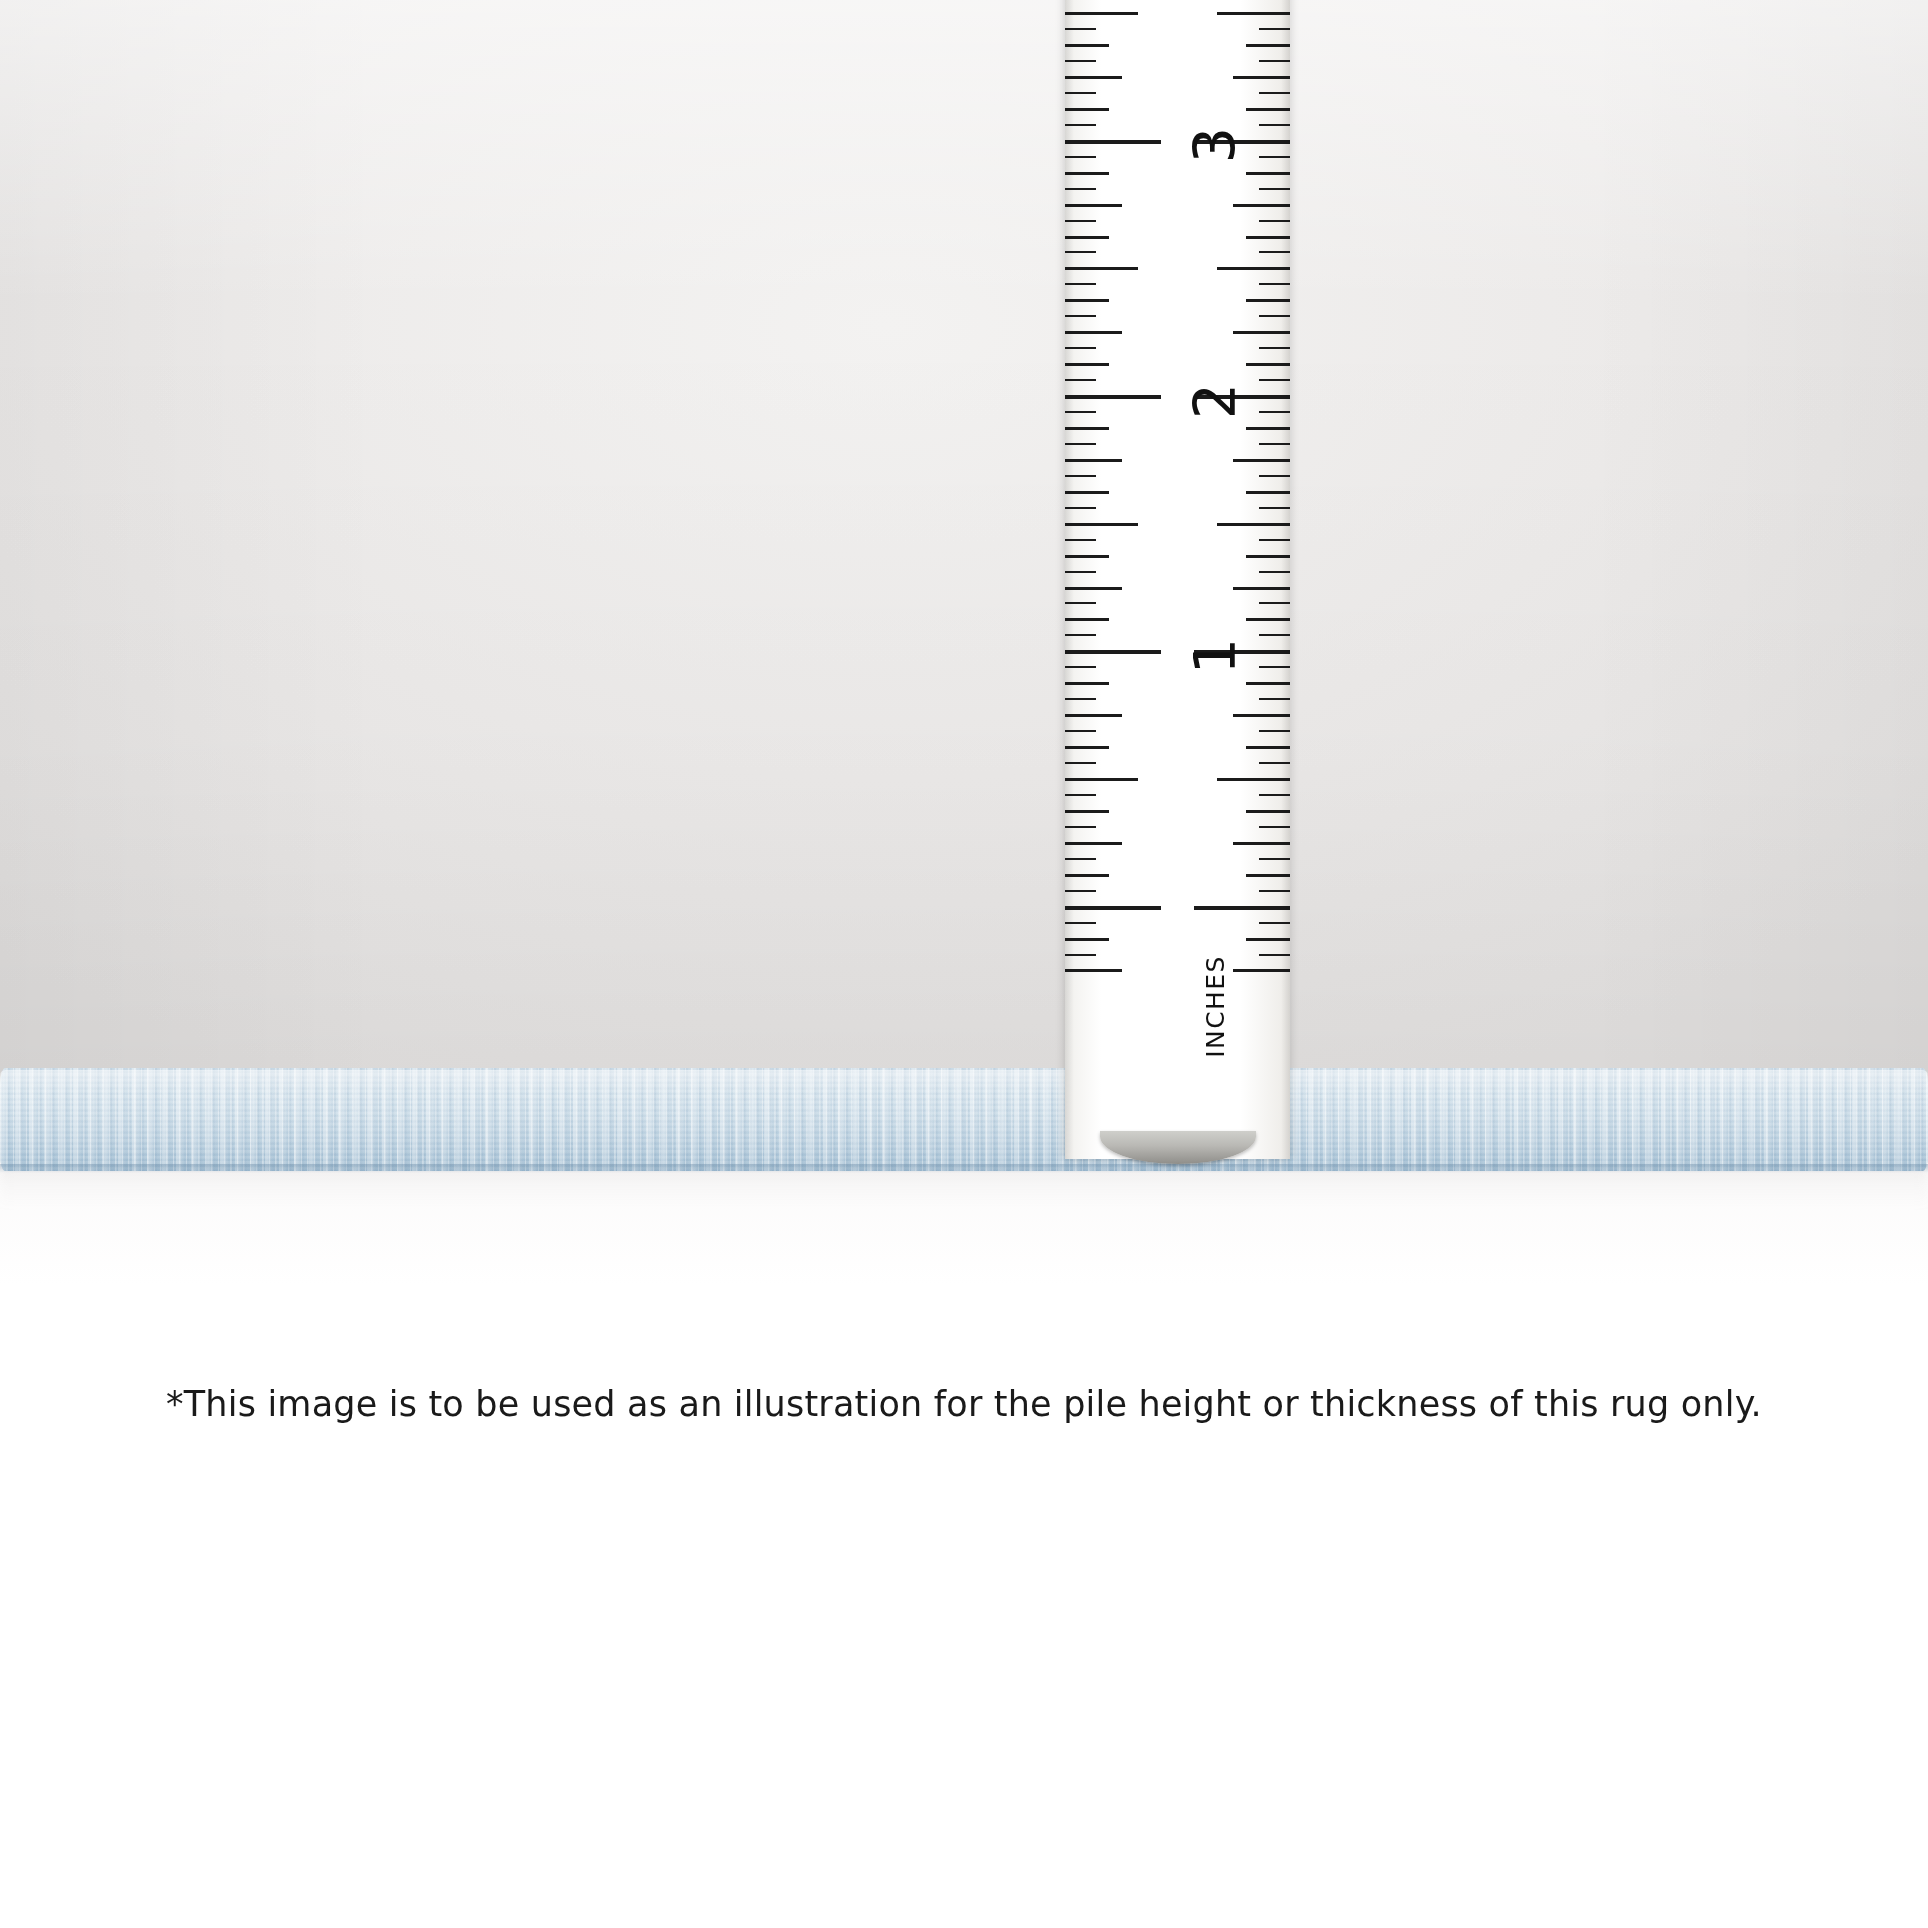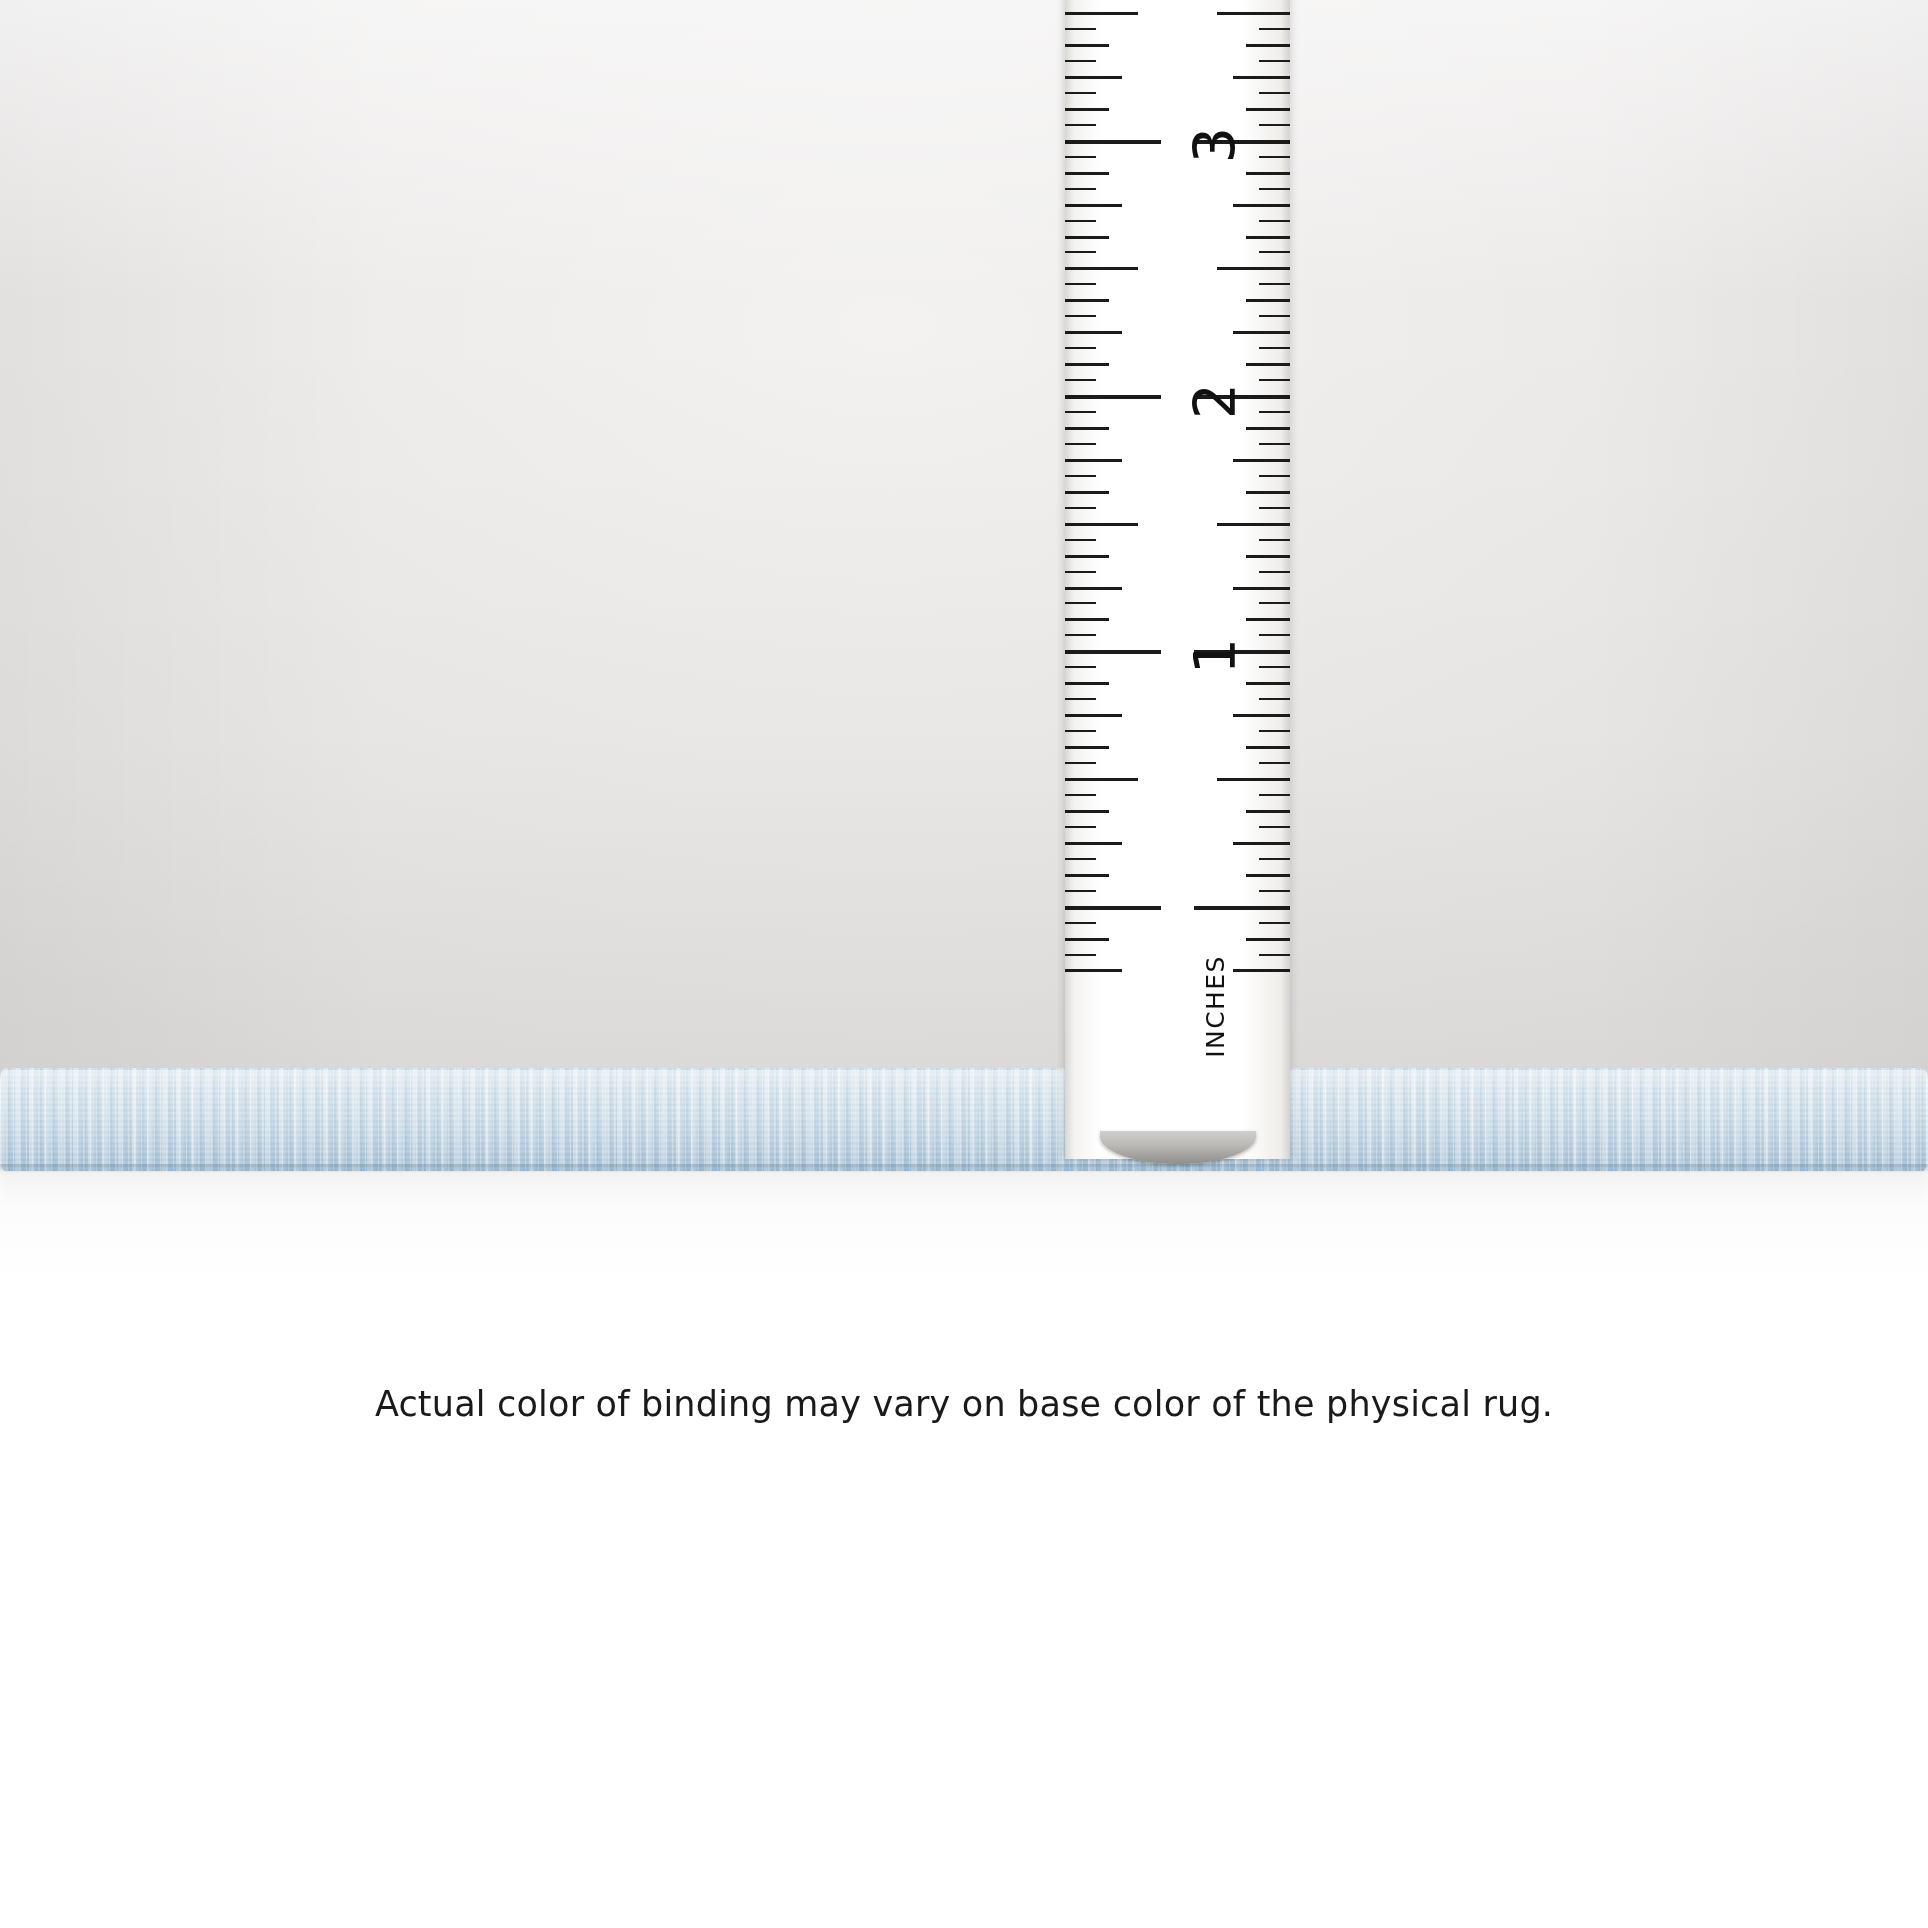--- a/index.html
+++ b/index.html
@@ -403,17 +403,17 @@
         <div class="ruler-unit" style="left:72px; top:1001px;">INCHES</div>
       </div>
       <div class="ruler-edge-shadow"></div>
       <div class="ruler-edge-shadow r"></div>
       <div class="ruler-tip"></div>
     </div>
 
   </div>
 
   <div class="caption">
-    <span class="line">Actual color of binding may vary on base color of the physical rug.</span>
+    <span class="line">*This image is to be used as an illustration for the pile height or thickness of this rug only.</span>
   </div>
 
 </div>
 
 
 </body></html>

